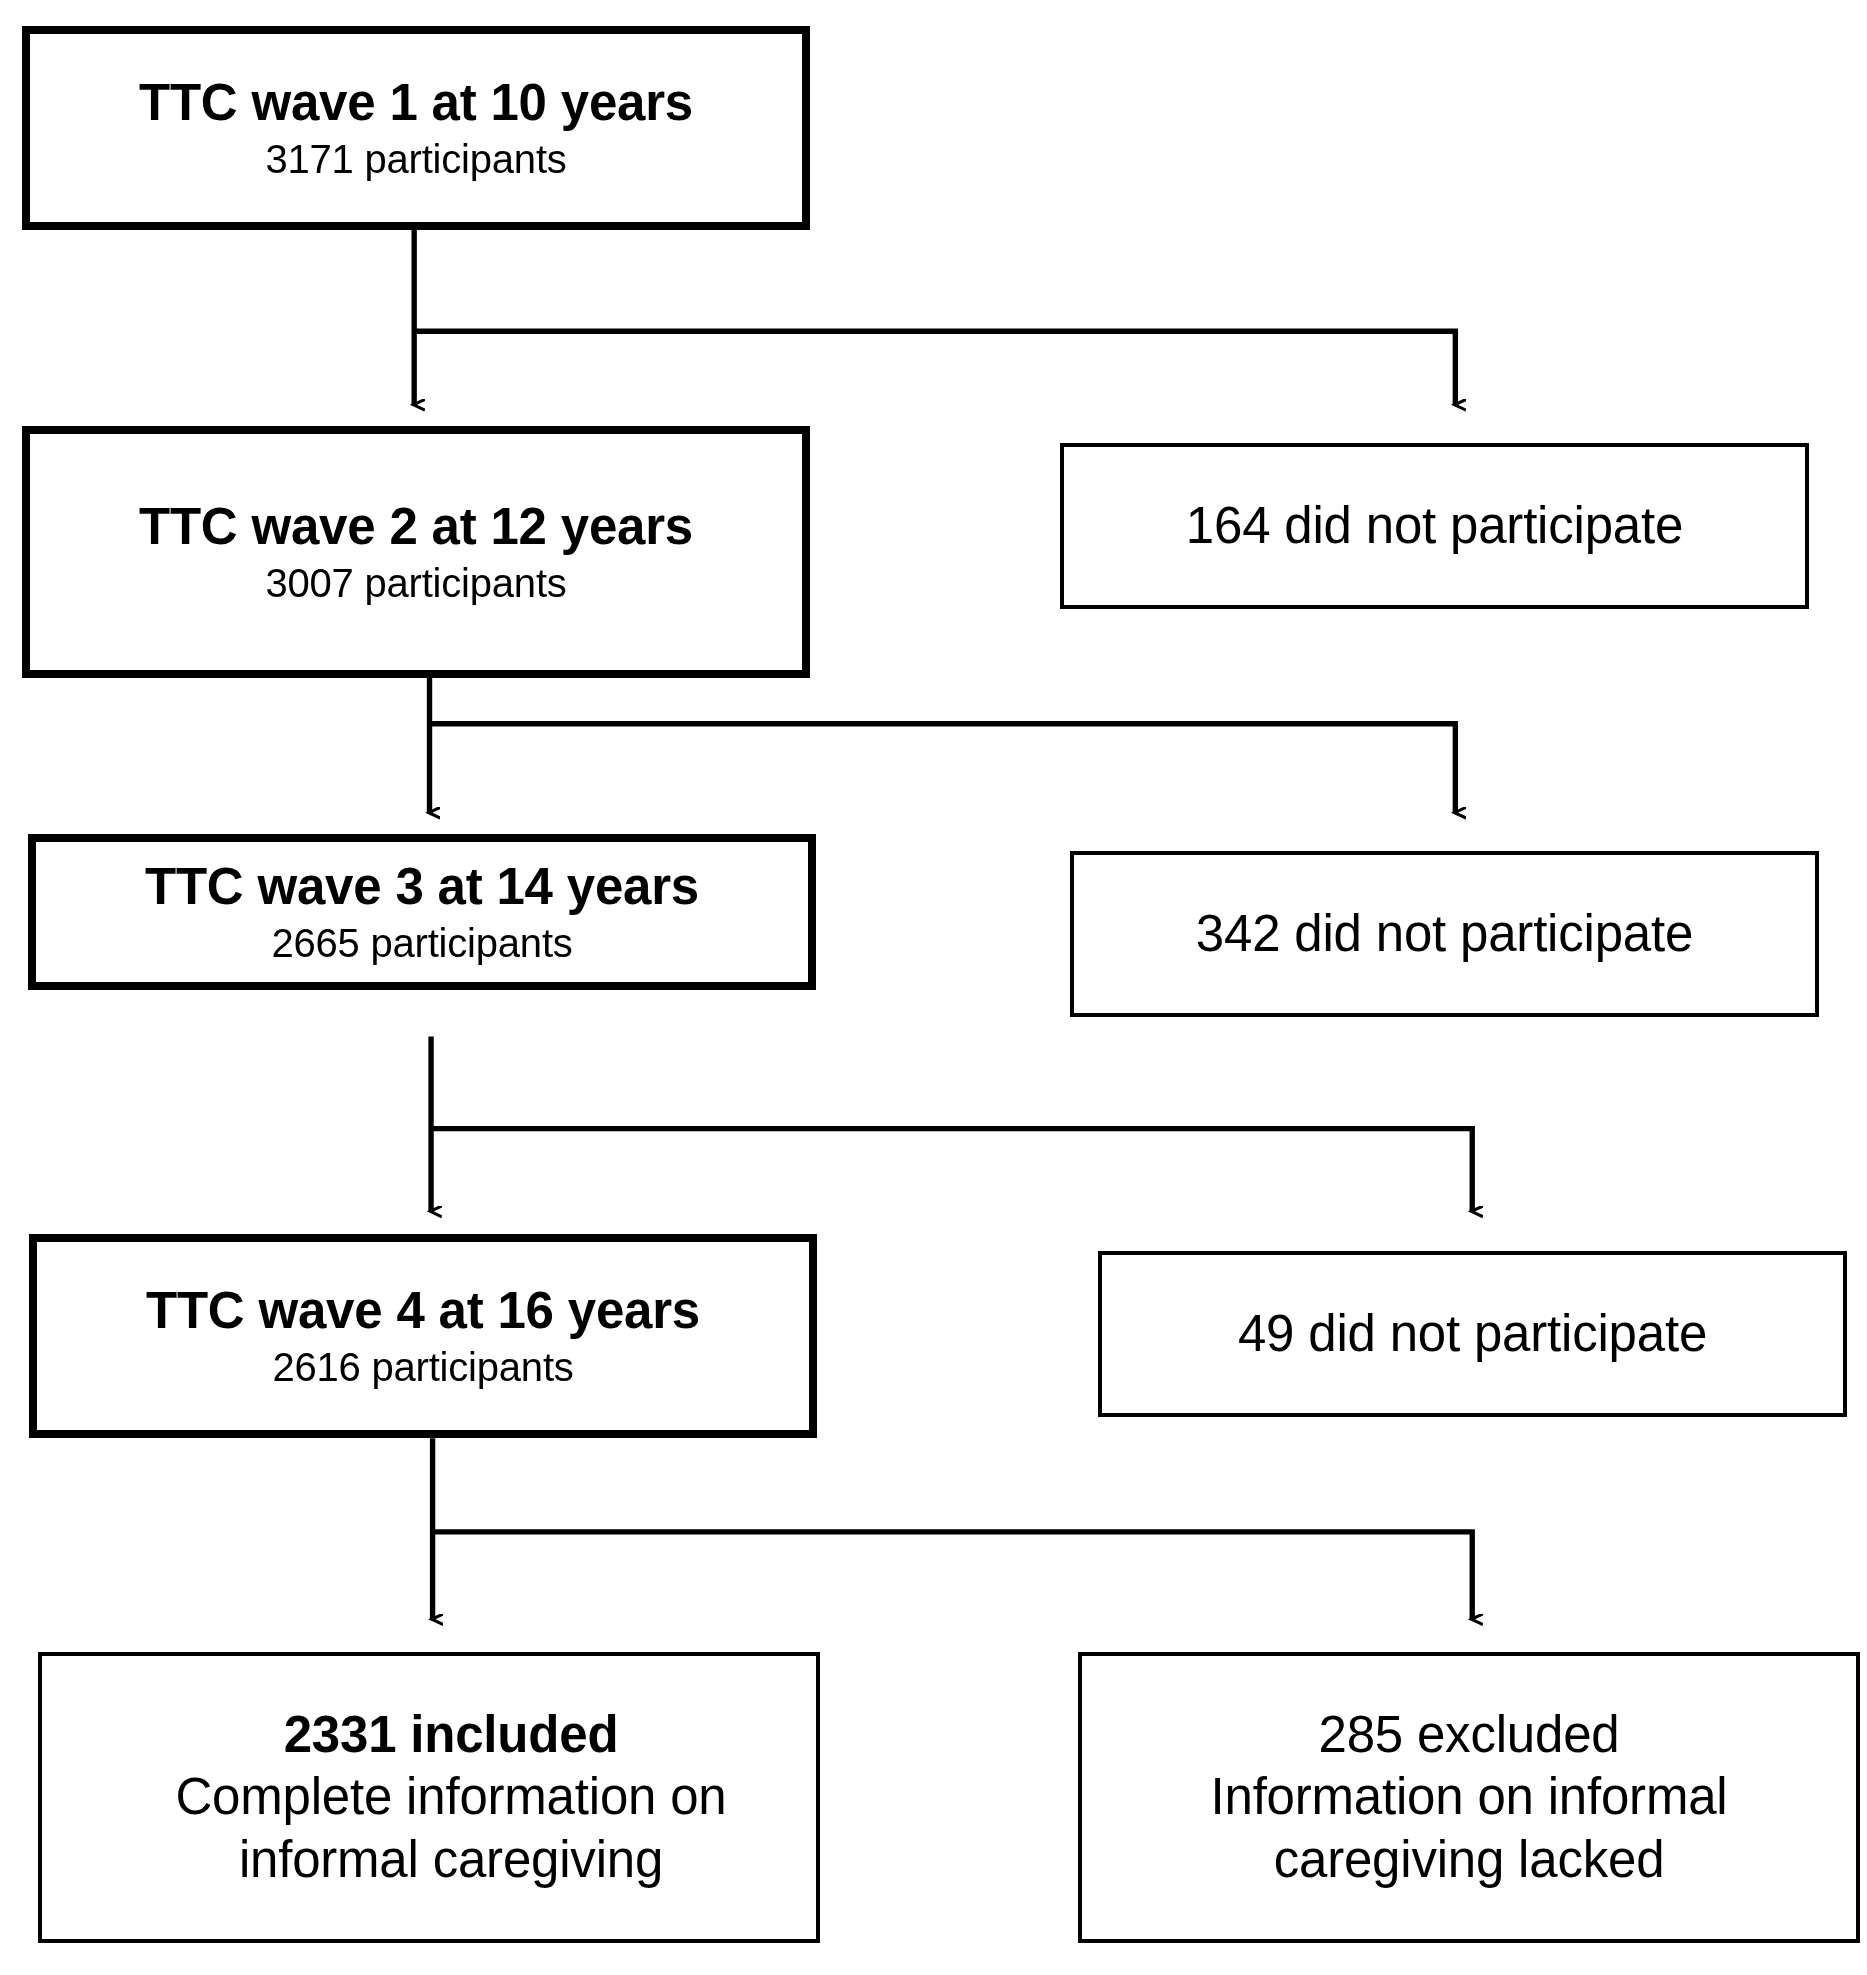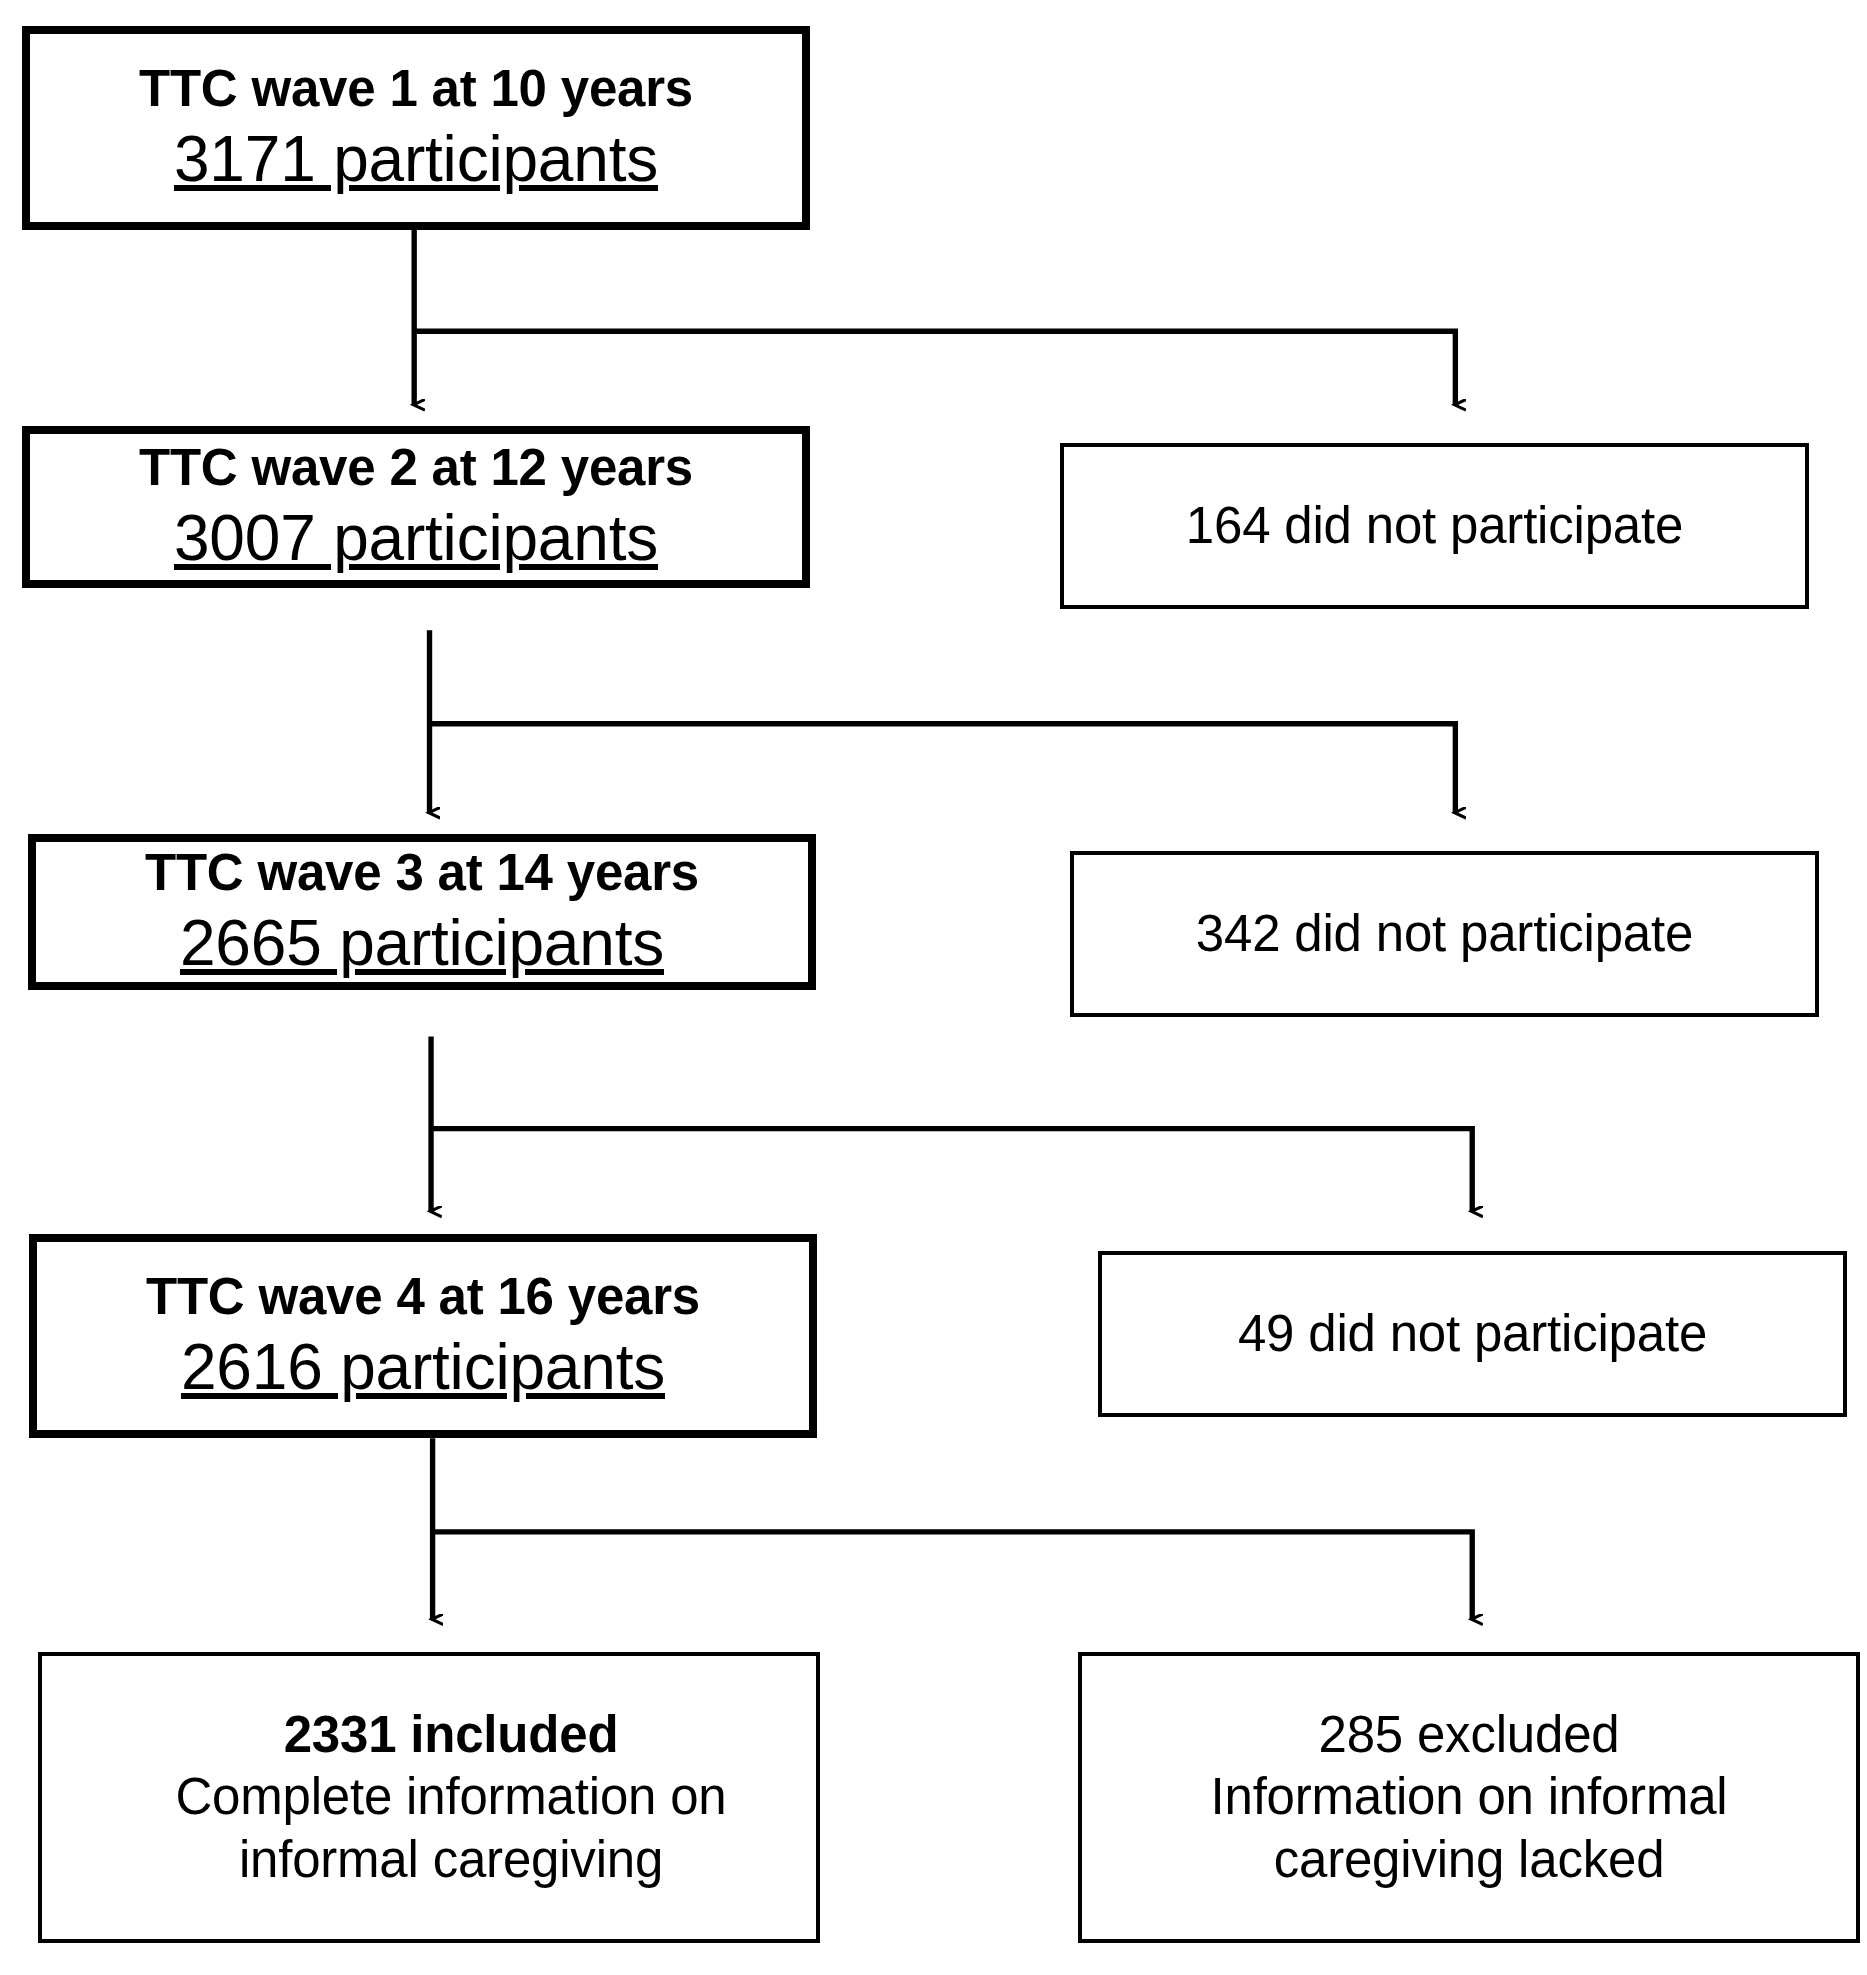--- a/index.html
+++ b/index.html
@@ -40,22 +40,21 @@
     letter-spacing: -0.2px;
     white-space: nowrap;
   }
   .node-line.bold {
     font-weight: bold;
   }
   .wave-title {
     font-size: 51px;
   }
   .wave-count {
-    font-size: 64px;
-    text-decoration: underline;
+    font-size: 40px;
   }
   .dropout-text {
     font-size: 51px;
   }
   .outcome-head {
     font-size: 51px;
   }
   .outcome-body {
     font-size: 51px;
   }
@@ -111,21 +110,21 @@
     <g>
       <path d="M 564 1998 L 1920 1998 L 1920 2112" fill="none" stroke="#000000" stroke-width="7" marker-end="url(#arrowhead)"></path>
     </g>
   </svg>
 
   <div class="node primary" style="left:22px; top:26px; width:788px; height:204px;">
     <span class="node-line wave-title bold">TTC wave 1 at 10 years</span>
     <span class="node-line wave-count">3171 participants</span>
   </div>
 
-  <div class="node primary" style="left:22px; top:426px; width:788px; height:162px;">
+  <div class="node primary" style="left:22px; top:426px; width:788px; height:252px;">
     <span class="node-line wave-title bold">TTC wave 2 at 12 years</span>
     <span class="node-line wave-count">3007 participants</span>
   </div>
 
   <div class="node secondary" style="left:1060px; top:443px; width:749px; height:166px;">
     <span class="node-line dropout-text">164 did not participate</span>
   </div>
 
   <div class="node primary" style="left:28px; top:834px; width:788px; height:156px;">
     <span class="node-line wave-title bold">TTC wave 3 at 14 years</span>

